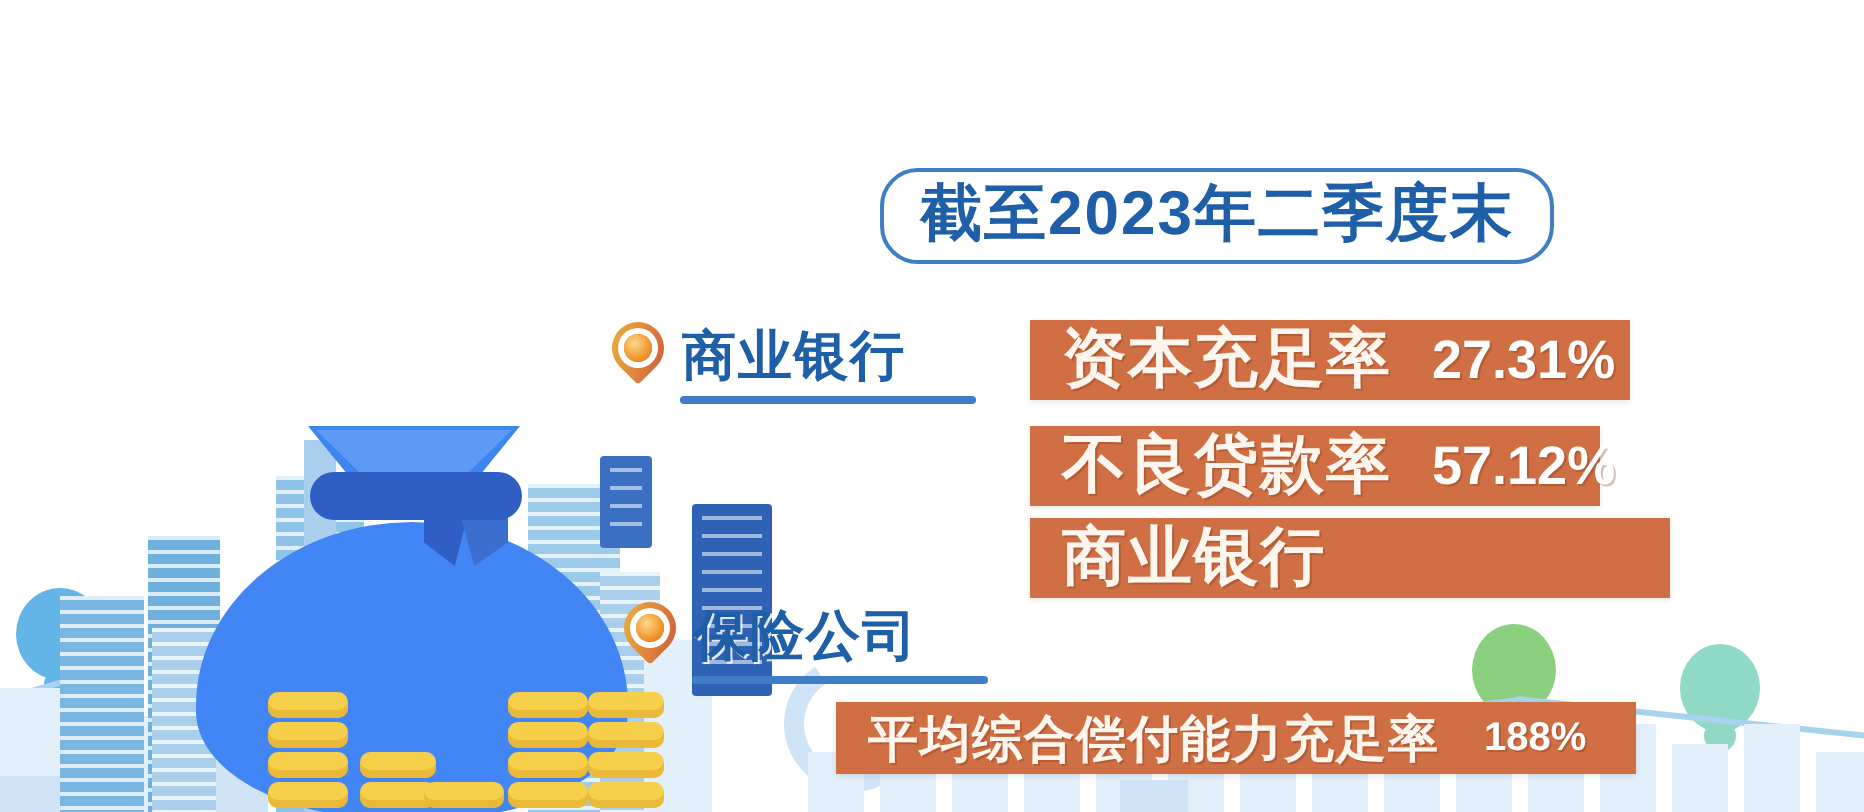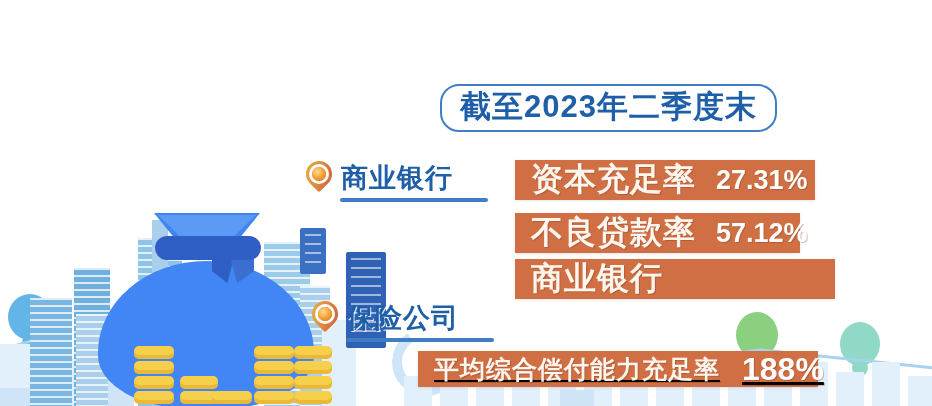--- a/index.html
+++ b/index.html
@@ -181,23 +181,23 @@
   }
   .bar .lbl{
     color:#fdf6ef; font-size:32px; font-weight:700; letter-spacing:1px;
     text-shadow: 1px 1px 0 rgba(120,50,20,.30);
   }
   .bar .val{
     color:#ffffff; font-size:27px; font-weight:700;
     margin-left:20px; letter-spacing:0px;
     text-shadow: 1px 1px 0 rgba(120,50,20,.30);
   }
-  #bar-insurance{ height:36px;text-decoration:underline; }
+  #bar-insurance{ height:36px; }
   #bar-insurance .lbl{ font-size:25px; }
-  #bar-insurance .val{ font-size:32px; margin-left:22px; }
+  #bar-insurance .val{ font-size:20px; margin-left:22px; }
 
   .arc{
     position:absolute;
     border: 10px solid #cfe4f7;
     border-radius:50%;
     border-right-color:transparent;
     border-top-color:transparent;
   }
 </style>
 </head>

